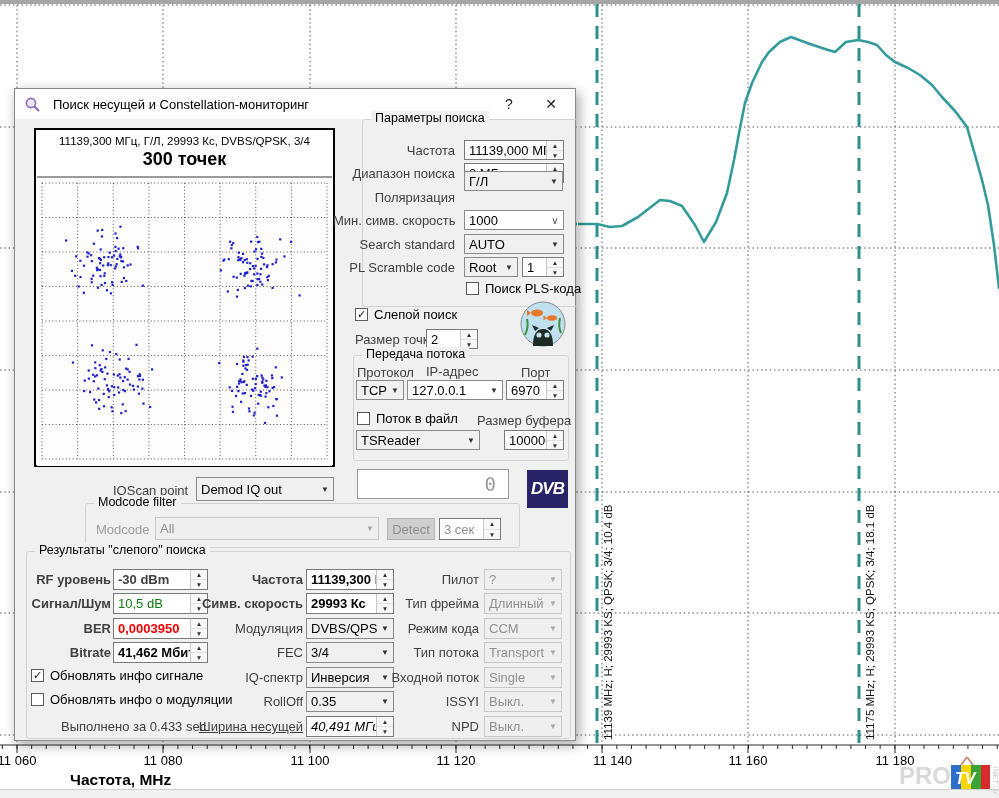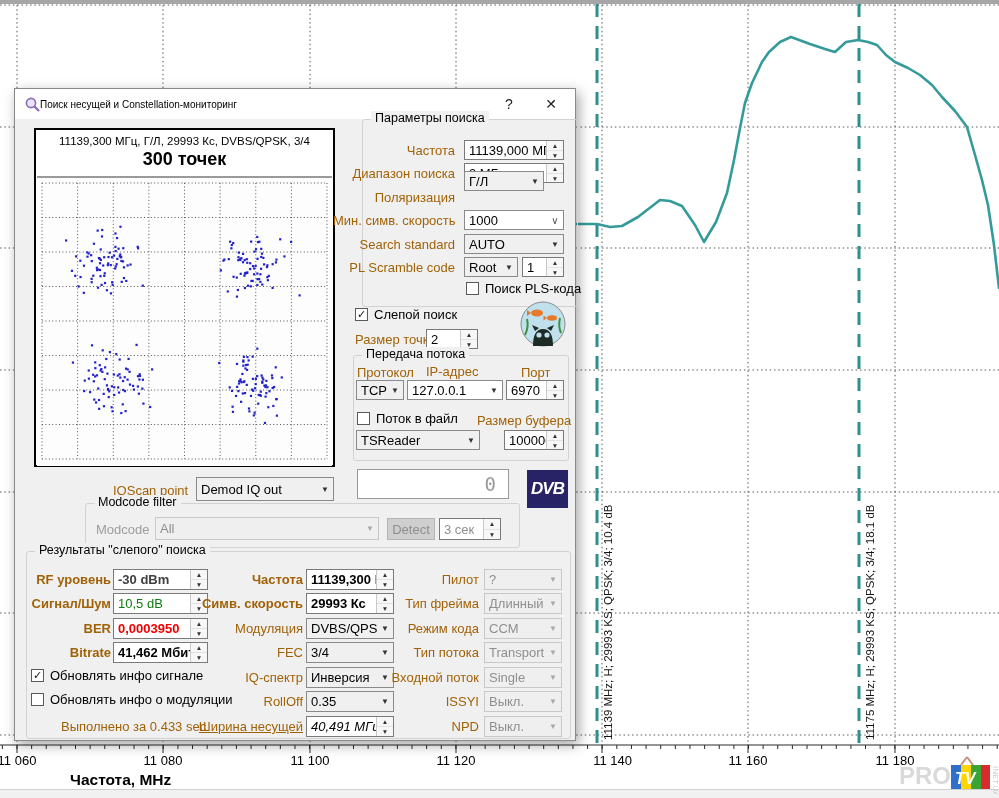--- a/index.html
+++ b/index.html
@@ -19,23 +19,23 @@
   .vlabel{position:absolute;top:740px;transform:rotate(-90deg);transform-origin:0 0;
           font-size:11.5px;white-space:nowrap;color:#141414;z-index:2}
   #bottom-line{position:absolute;left:0;top:789px;width:999px;height:1px;background:#cfcfcf;z-index:2}
   #bottom-fill{position:absolute;left:0;top:790px;width:999px;height:8px;background:#f1f1f1;z-index:2}
   
   #logo{position:absolute;left:899px;top:756px;z-index:3}
   
   #dialog{position:absolute;left:14px;top:88px;width:560px;height:651px;background:#f0f0f0;
           border:1px solid #8a8a8a;box-shadow:3px 4px 12px rgba(0,0,0,.35);z-index:5;font-size:13px;color:#000}
   #titlebar{position:absolute;left:0;top:0;width:100%;height:30px;background:#ffffff;display:flex;align-items:center}
-  #titlebar .ttl{margin-left:25px;font-size:10px;white-space:nowrap}
+  #titlebar .ttl{margin-left:38px;font-size:13px;white-space:nowrap}
   .cap-btn{position:absolute;top:0;height:30px;width:32px;display:flex;align-items:center;justify-content:center;font-size:14px;color:#222;cursor:default}
-  .lbl{position:absolute;font-size:13px;white-space:nowrap;color:#a16207}
+  .lbl{position:absolute;font-size:13px;white-space:nowrap;color:#404040}
   .lbl.r{text-align:right}
   .lbl.b{font-weight:bold}
   .lbl.grey{color:#9d9d9d}
   .lbl.u{text-decoration:underline}
   .group{position:absolute;border:1px solid #d2d2d2;border-radius:3px}
   .group .gl{position:absolute;top:-9px;left:8px;background:#f0f0f0;padding:0 4px;font-size:12.5px;white-space:nowrap}
   
   .spin,.combo{position:absolute;display:flex;align-items:stretch;height:20px;background:#fff;border:1px solid #7a7a7a;box-sizing:border-box}
   .spin .val,.combo .val{flex:1;padding:0 4px;white-space:nowrap;overflow:hidden;display:flex;align-items:center;font-size:13px}
   .spin .btns{width:16px;display:flex;flex-direction:column;background:#f7f7f7;border-left:1px solid #c9c9c9}
@@ -543,21 +543,21 @@
   </div>
   <div class="lbl r" style="left:330px;top:77px;width:110px">Диапазон поиска</div>
   <div class="spin" style="left:449px;top:74px;width:100px">
     <span class="val">3 МГц</span>
     <span class="btns">
         <i>▲</i>
         <i>▼</i>
       </span>
   </div>
   <div class="lbl r" style="left:330px;top:101px;width:110px">Поляризация</div>
-  <div class="combo" style="left:449px;top:82px;width:80px">
+  <div class="combo" style="left:449px;top:82px;width:99px">
     <span class="val">Г/Л</span>
     <span class="arr">▼</span>
   </div>
   <div class="lbl r" style="left:318px;top:124px;width:122px">Мин. симв. скорость</div>
   <div class="combo white" style="left:449px;top:121px;width:100px">
     <span class="val">1000</span>
     <span class="arr" style="font-size:10px;color:#555">∨</span>
   </div>
   <div class="lbl r" style="left:330px;top:148px;width:110px">Search standard</div>
   <div class="combo" style="left:449px;top:145px;width:100px">

